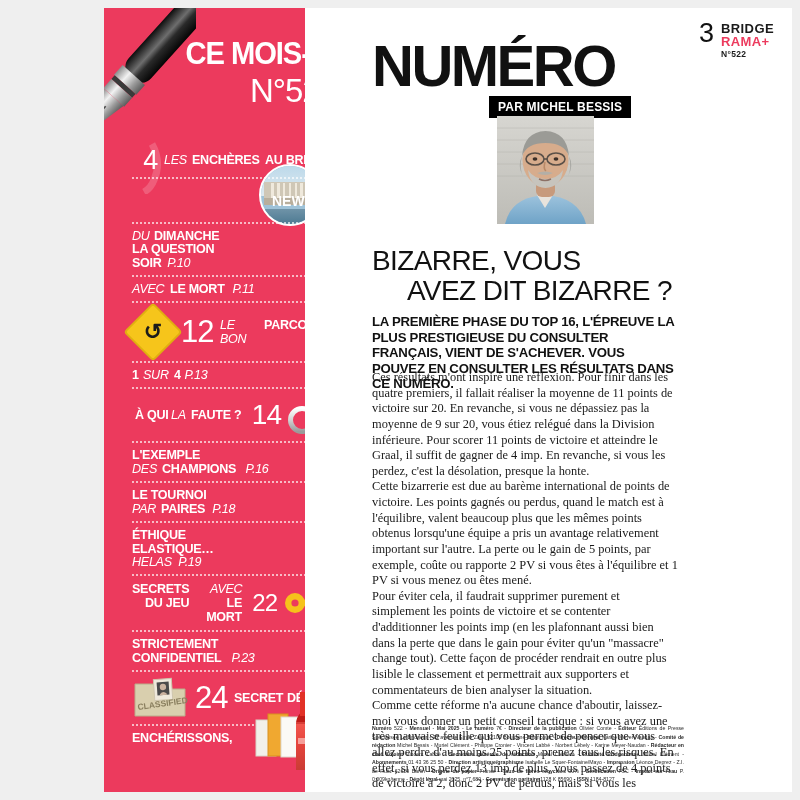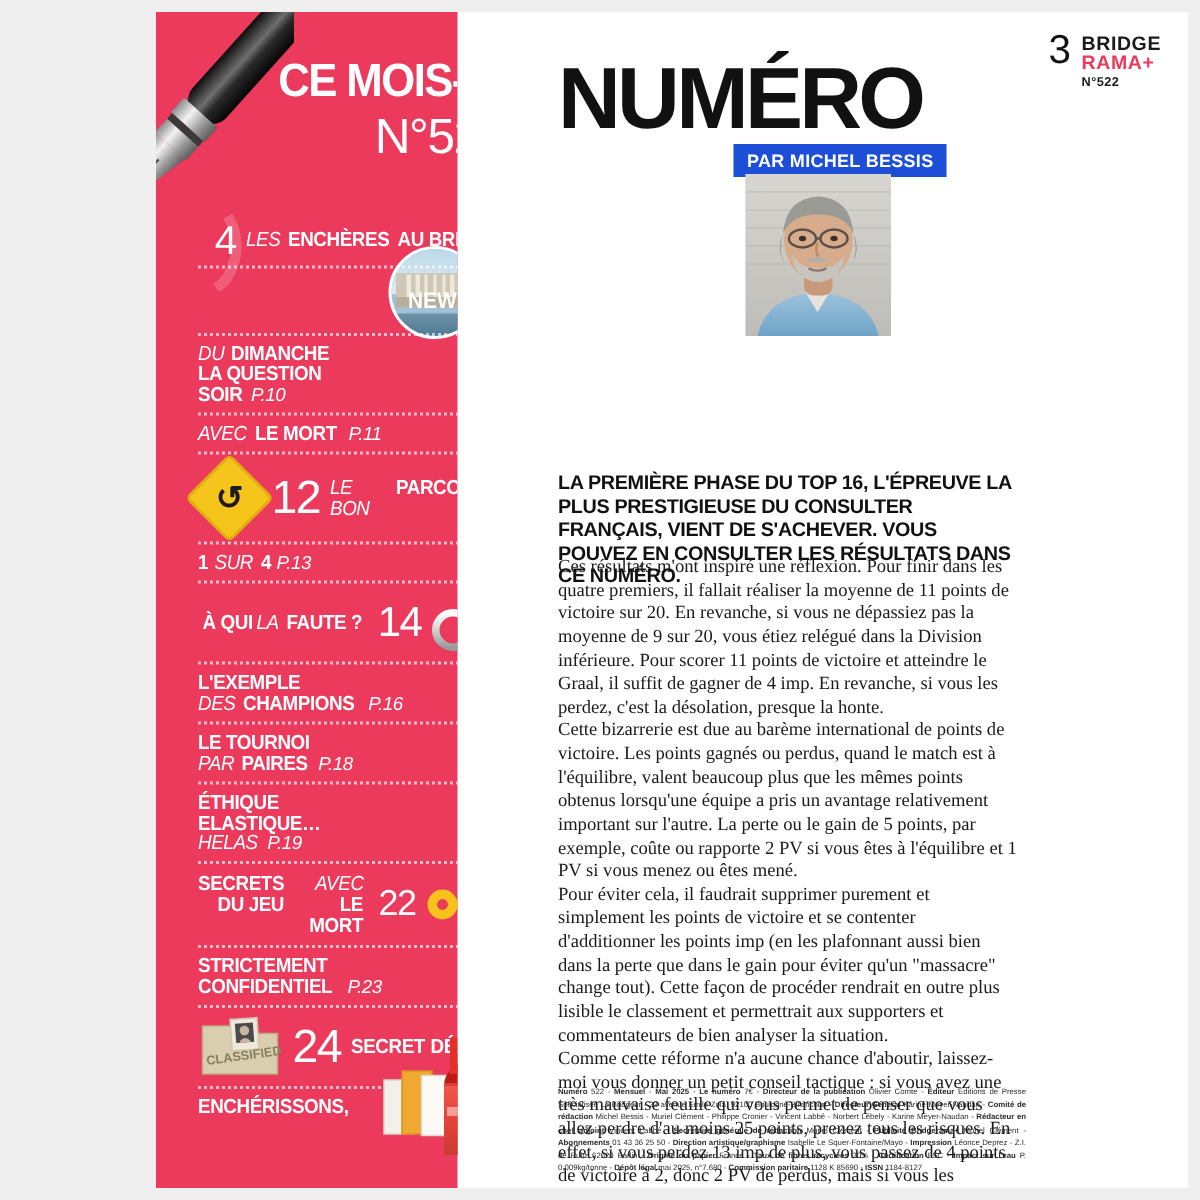--- a/index.html
+++ b/index.html
@@ -208,21 +208,21 @@
     font-weight: 800;
     letter-spacing: -2.5px;
     color: #111;
     line-height: 0.9;
   }
 
   .byline {
     position: absolute;
     left: 135px;
     top: 88px;
-    background: #1d4ed8;
+    background: #000000;
     color: #fff;
     font-size: 12px;
     font-weight: 800;
     letter-spacing: 0.2px;
     padding: 4px 9px 4px 9px;
     white-space: nowrap;
   }
 
   .portrait {
     position: absolute;
@@ -563,20 +563,24 @@
       <ellipse cx="38" cy="43" rx="2.4" ry="1.8" fill="#3b2f28"></ellipse>
       <ellipse cx="59" cy="43" rx="2.4" ry="1.8" fill="#3b2f28"></ellipse>
 
       <path d="M48 46 q-2 7 1 9" stroke="#b98a68" stroke-width="1.6" fill="none"></path>
 
       <path d="M31 54 q2 17 17.5 18 q15.5 -1 17.5 -18 q-6 9 -17.5 9 q-11.5 0 -17.5 -9 Z" fill="#c7c4bd"></path>
       <path d="M40 57 q8 -3 16 0 q-8 4 -16 0 Z" fill="#b3afa7"></path>
       <path d="M42 63 q6 3 12 0" stroke="#8c7166" stroke-width="1.4" fill="none"></path>
     </svg>
 
+    <div class="headline">
+      <div>BIZARRE, VOUS</div>
+      <div style="text-align:right;">AVEZ DIT BIZARRE ?</div>
+    </div>
 
     <div class="standfirst">LA PREMIÈRE PHASE DU TOP 16, L'ÉPREUVE LA PLUS PRESTIGIEUSE DU CONSULTER FRANÇAIS, VIENT DE S'ACHEVER. VOUS POUVEZ EN CONSULTER LES RÉSULTATS DANS CE NUMÉRO.</div>
 
     <div class="body">
       <p>Ces résultats m'ont inspiré une réflexion. Pour finir dans les quatre premiers, il fallait réaliser la moyenne de 11 points de victoire sur 20. En revanche, si vous ne dépassiez pas la moyenne de 9 sur 20, vous étiez relégué dans la Division inférieure. Pour scorer 11 points de victoire et atteindre le Graal, il suffit de gagner de 4 imp. En revanche, si vous les perdez, c'est la désolation, presque la honte.</p>
       <p>Cette bizarrerie est due au barème international de points de victoire. Les points gagnés ou perdus, quand le match est à l'équilibre, valent beaucoup plus que les mêmes points obtenus lorsqu'une équipe a pris un avantage relativement important sur l'autre. La perte ou le gain de 5 points, par exemple, coûte ou rapporte 2 PV si vous êtes à l'équilibre et 1 PV si vous menez ou êtes mené.</p>
       <p>Pour éviter cela, il faudrait supprimer purement et simplement les points de victoire et se contenter d'additionner les points imp (en les plafonnant aussi bien dans la perte que dans le gain pour éviter qu'un "massacre" change tout). Cette façon de procéder rendrait en outre plus lisible le classement et permettrait aux supporters et commentateurs de bien analyser la situation.</p>
       <p>Comme cette réforme n'a aucune chance d'aboutir, laissez-moi vous donner un petit conseil tactique : si vous avez une très mauvaise feuille qui vous permet de penser que vous allez perdre d'au moins 25 points, prenez tous les risques. En effet, si vous perdez 13 imp de plus, vous passez de 4 points de victoire à 2, donc 2 PV de perdus, mais si vous les gagnez.. vous passez de 4 PV à 7 PV ! Il y a 3 points à gagner et 2 à perdre, cela change la donne.</p>
 
     </div>

